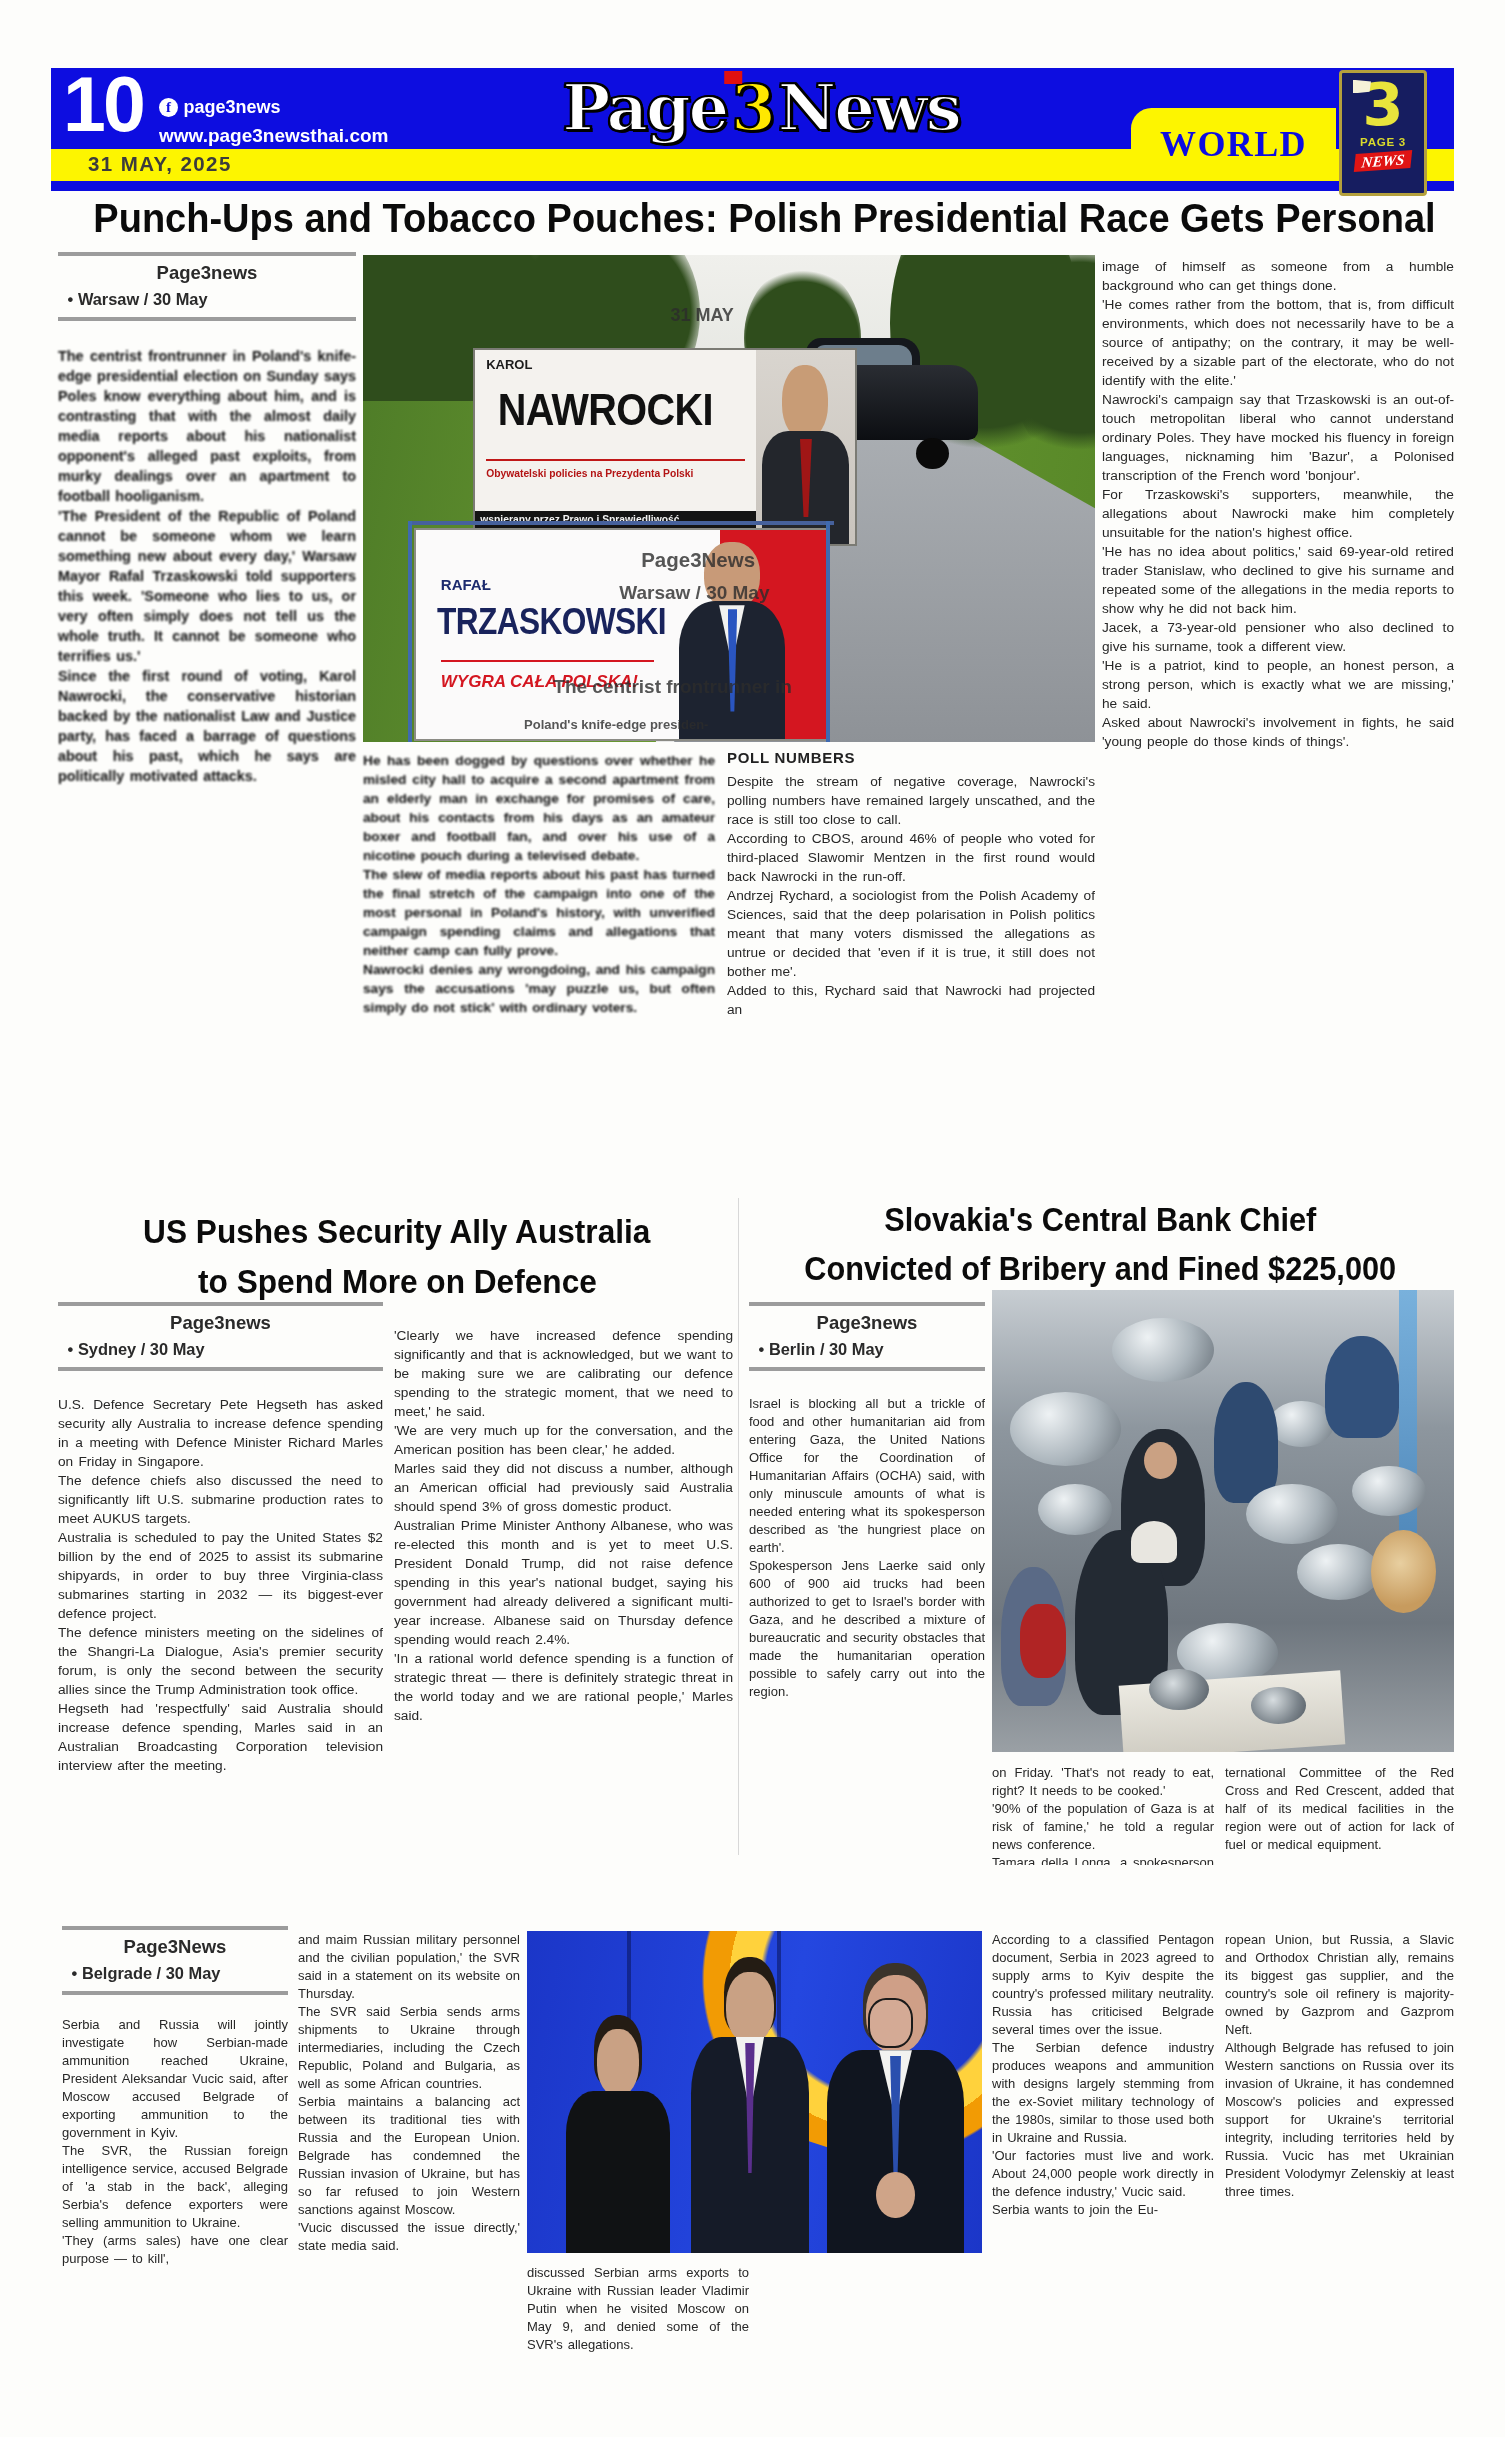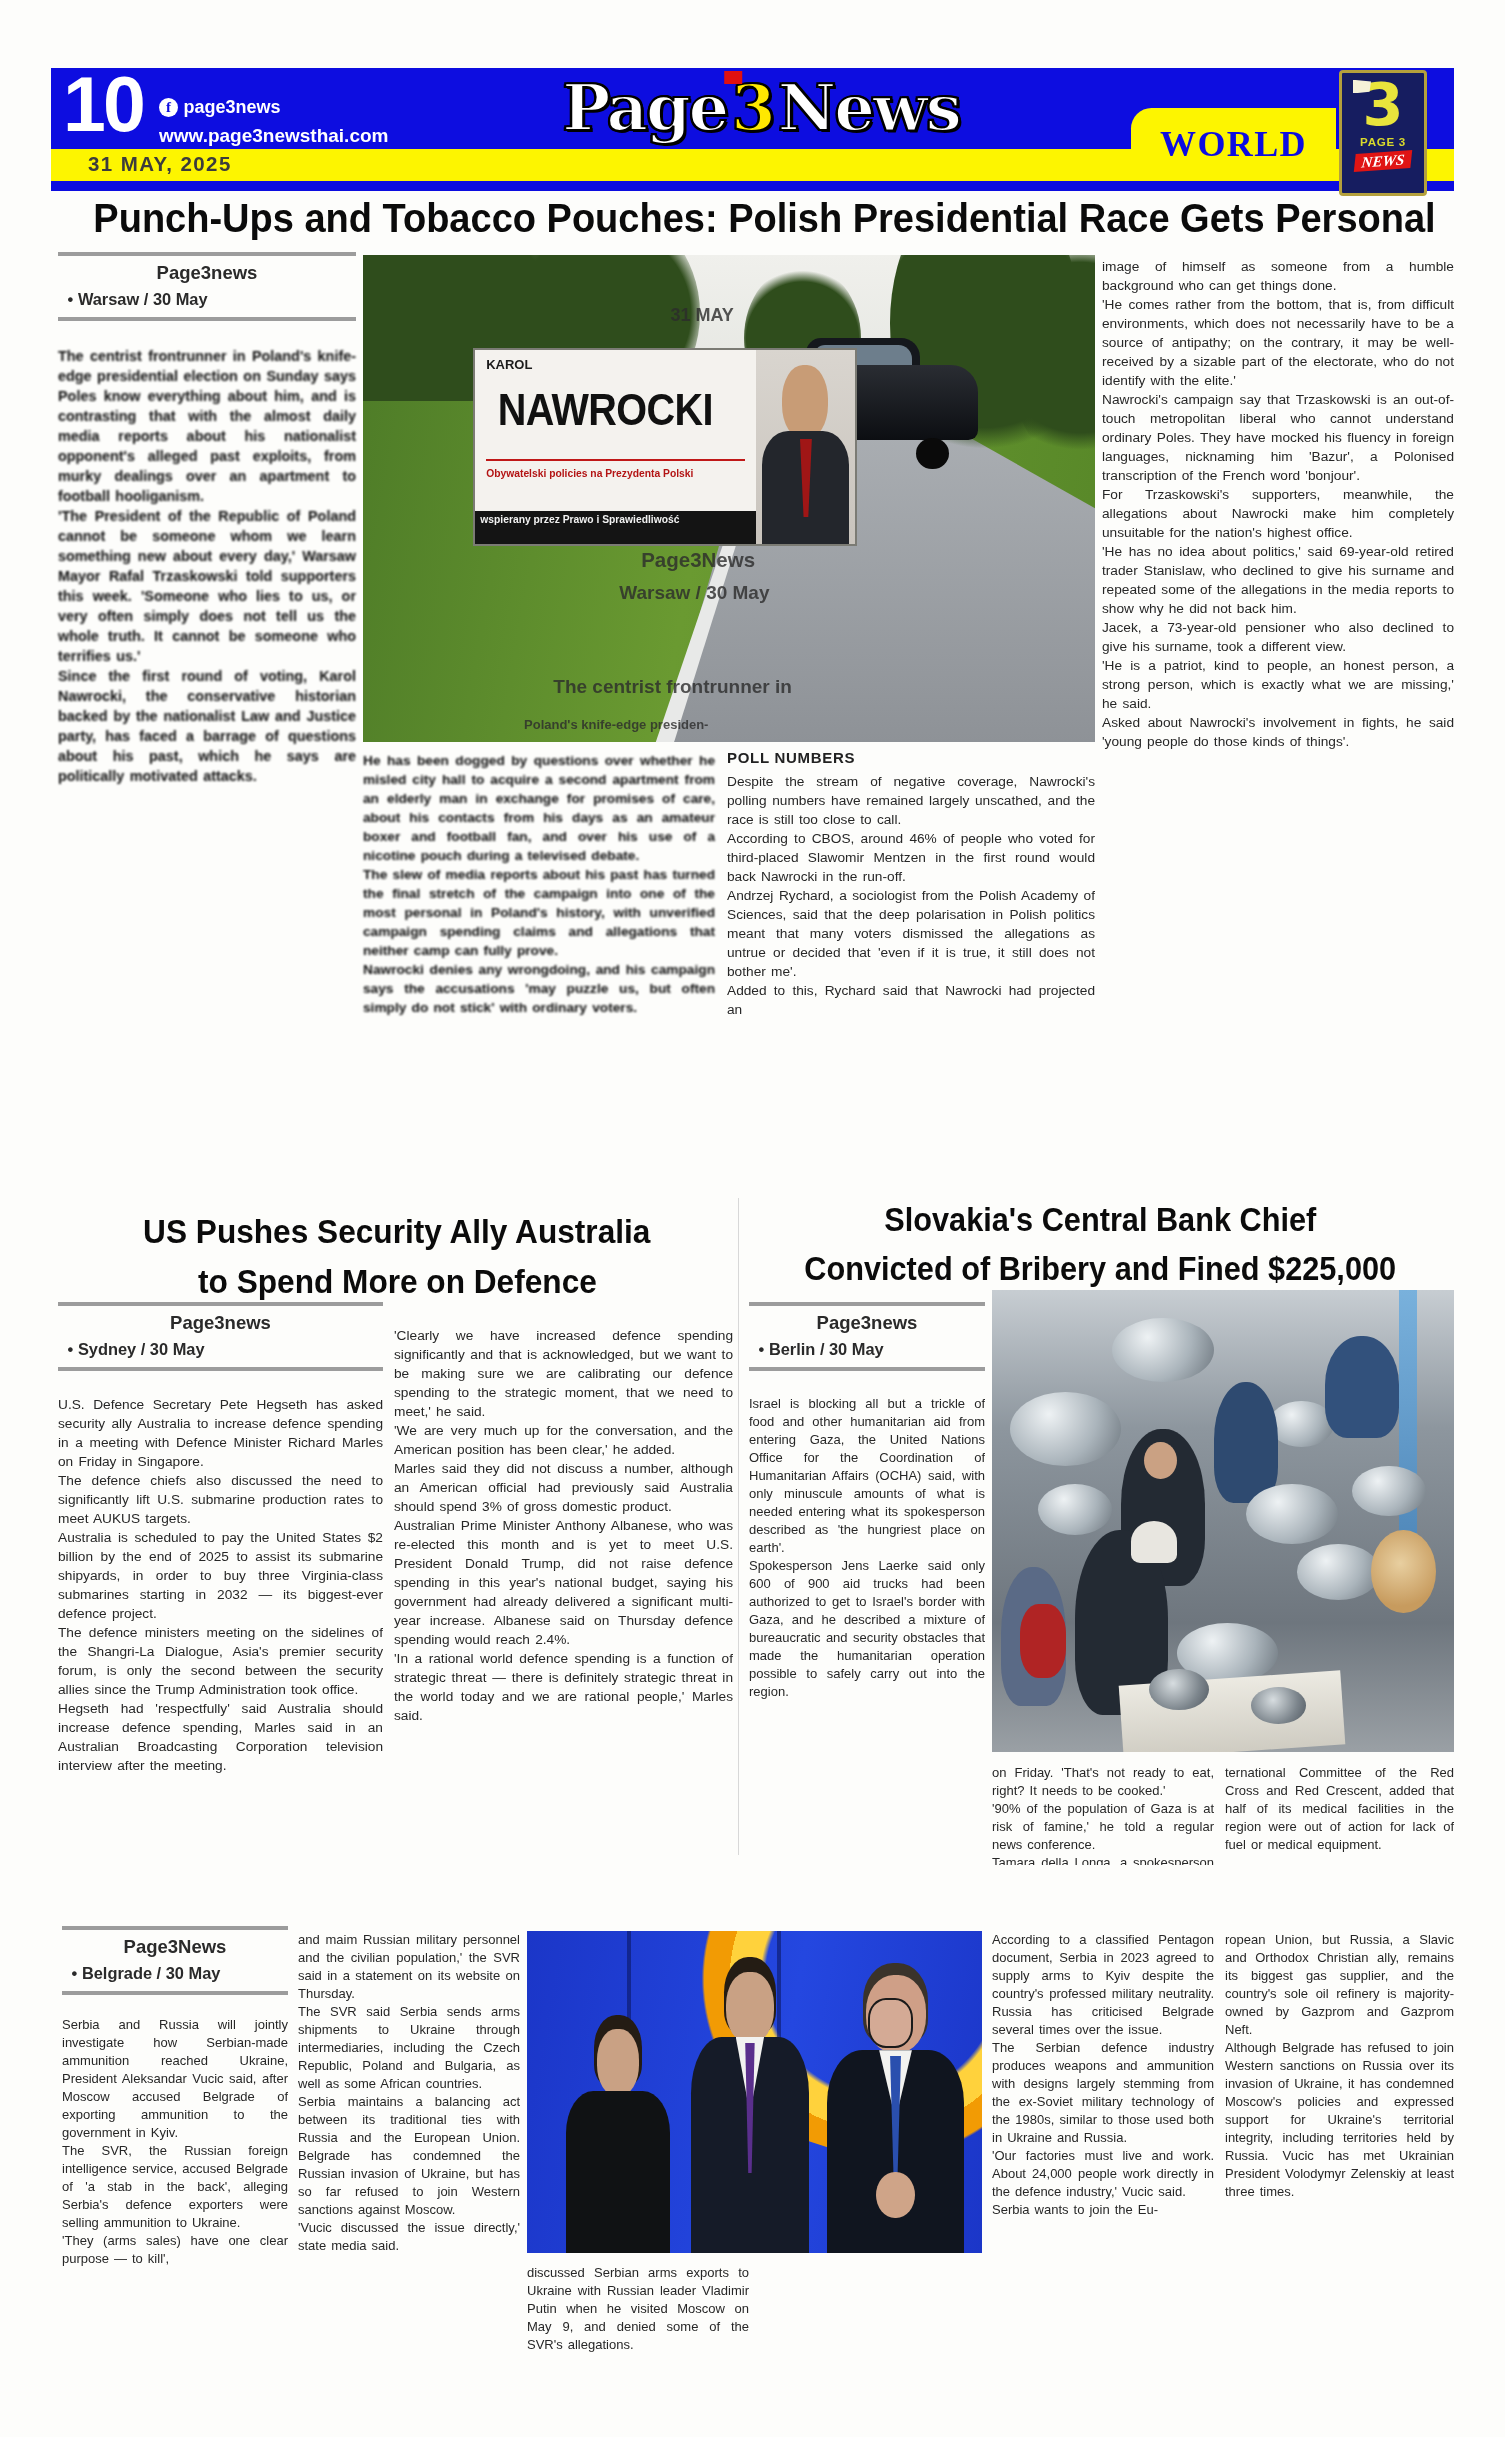--- a/index.html
+++ b/index.html
@@ -198,20 +198,36 @@
       <div class="b1-rule"></div>
       <span class="b1-sub">Obywatelski policies na Prezydenta Polski</span>
       <div class="b1-strip">wspierany przez Prawo i Sprawiedliwość</div>
       <div class="b1-port">
         <div class="b1-head"></div>
         <div class="b1-suit"></div>
         <div class="b1-tie"></div>
       </div>
     </div>
 
+    <div class="p1-b2">
+      <div class="b2-red"></div>
+      <div class="b2-frame"></div>
+      <div class="b2-pole bp1"></div>
+      <div class="b2-pole bp2"></div>
+      <span class="b2-rafal">RAFAŁ</span>
+      <span class="b2-name">TRZASKOWSKI</span>
+      <div class="b2-rule"></div>
+      <span class="b2-slogan">WYGRA CAŁA POLSKA!</span>
+      <div class="b2-port">
+        <div class="b2-head"></div>
+        <div class="b2-suit"></div>
+        <div class="b2-shirt"></div>
+        <div class="b2-tie"></div>
+      </div>
+    </div>
 
     <span class="ghost" style="left:42%;top:3%;font-size:18px;">31 MAY</span>
     <span class="ghost" style="left:38%;top:53%;font-size:20.5px;">Page3News</span>
     <span class="ghost" style="left:35%;top:60%;font-size:19px;">Warsaw / 30 May</span>
     <span class="ghost" style="left:26%;bottom:9%;font-size:19px;">The centrist frontrunner in</span>
     <span class="ghost" style="left:22%;bottom:2%;font-size:13px;">Poland's knife-edge presiden-</span>
   </div>
 
   <div class="abs coltext fz20 heavy" style="left:363px;top:751px;width:352px;height:442px;">He has been dogged by questions over whether he misled city hall to acquire a second apartment from an elderly man in exchange for promises of care, about his contacts from his days as an amateur boxer and football fan, and over his use of a nicotine pouch during a televised debate.
 The slew of media reports about his past has turned the final stretch of the campaign into one of the most personal in Poland's history, with unverified campaign spending claims and allegations that neither camp can fully prove.

